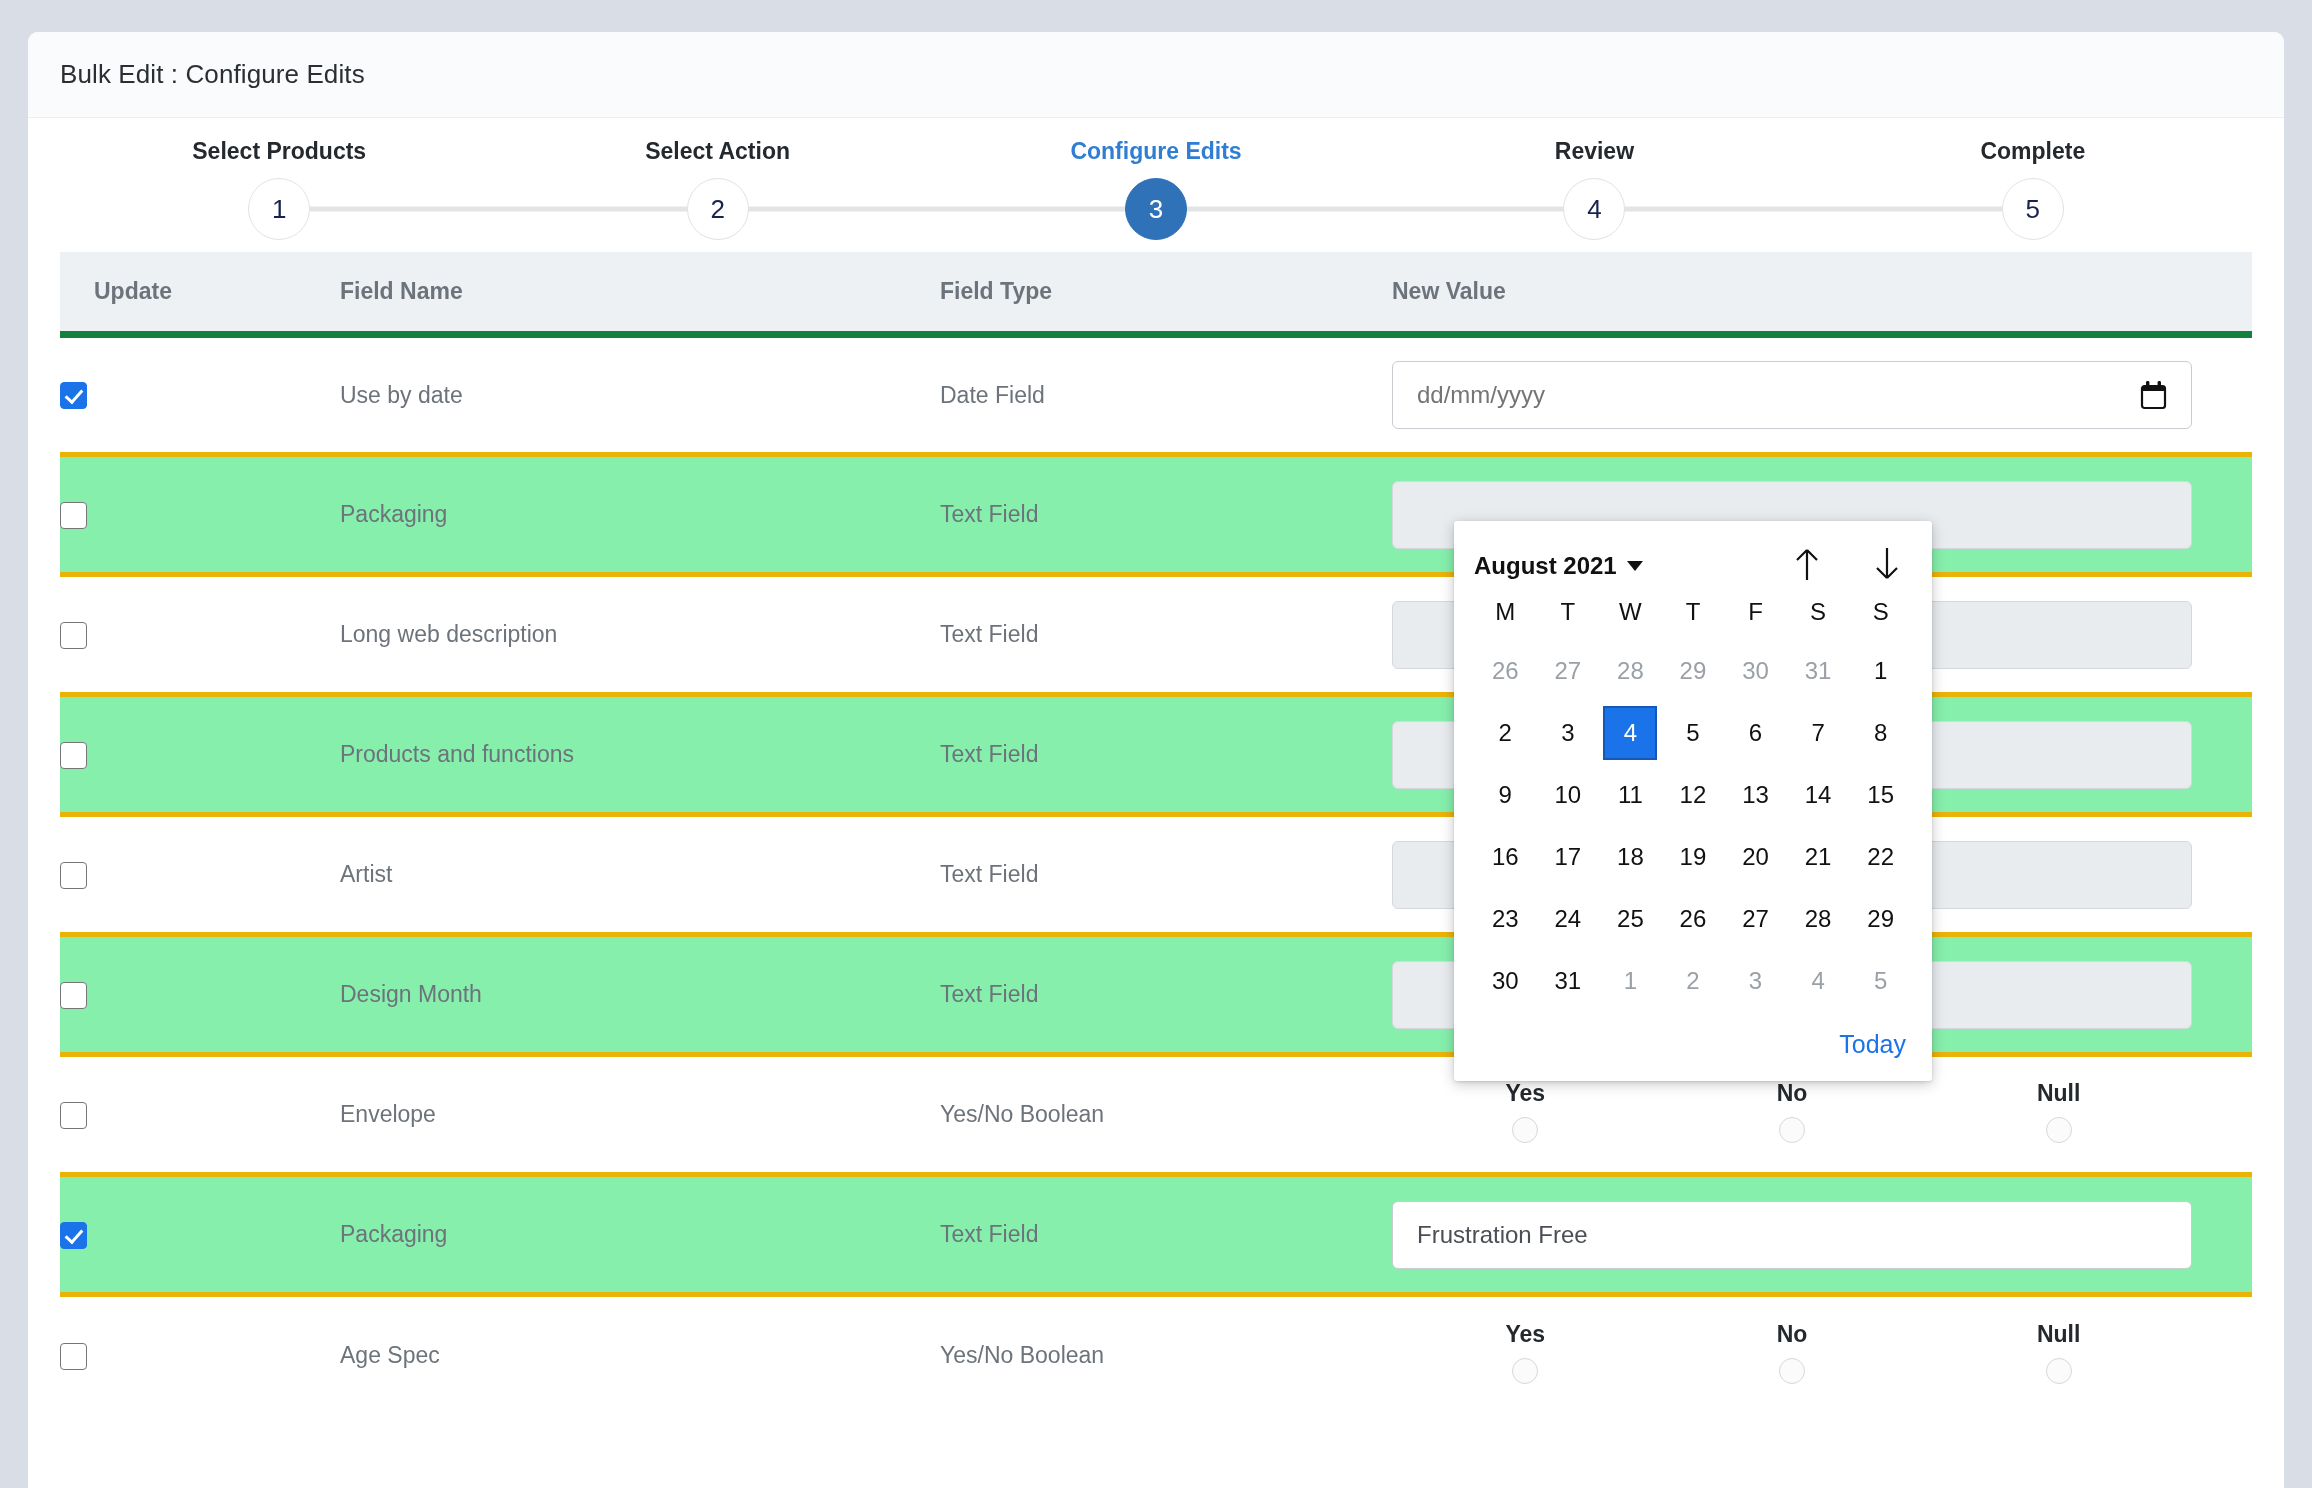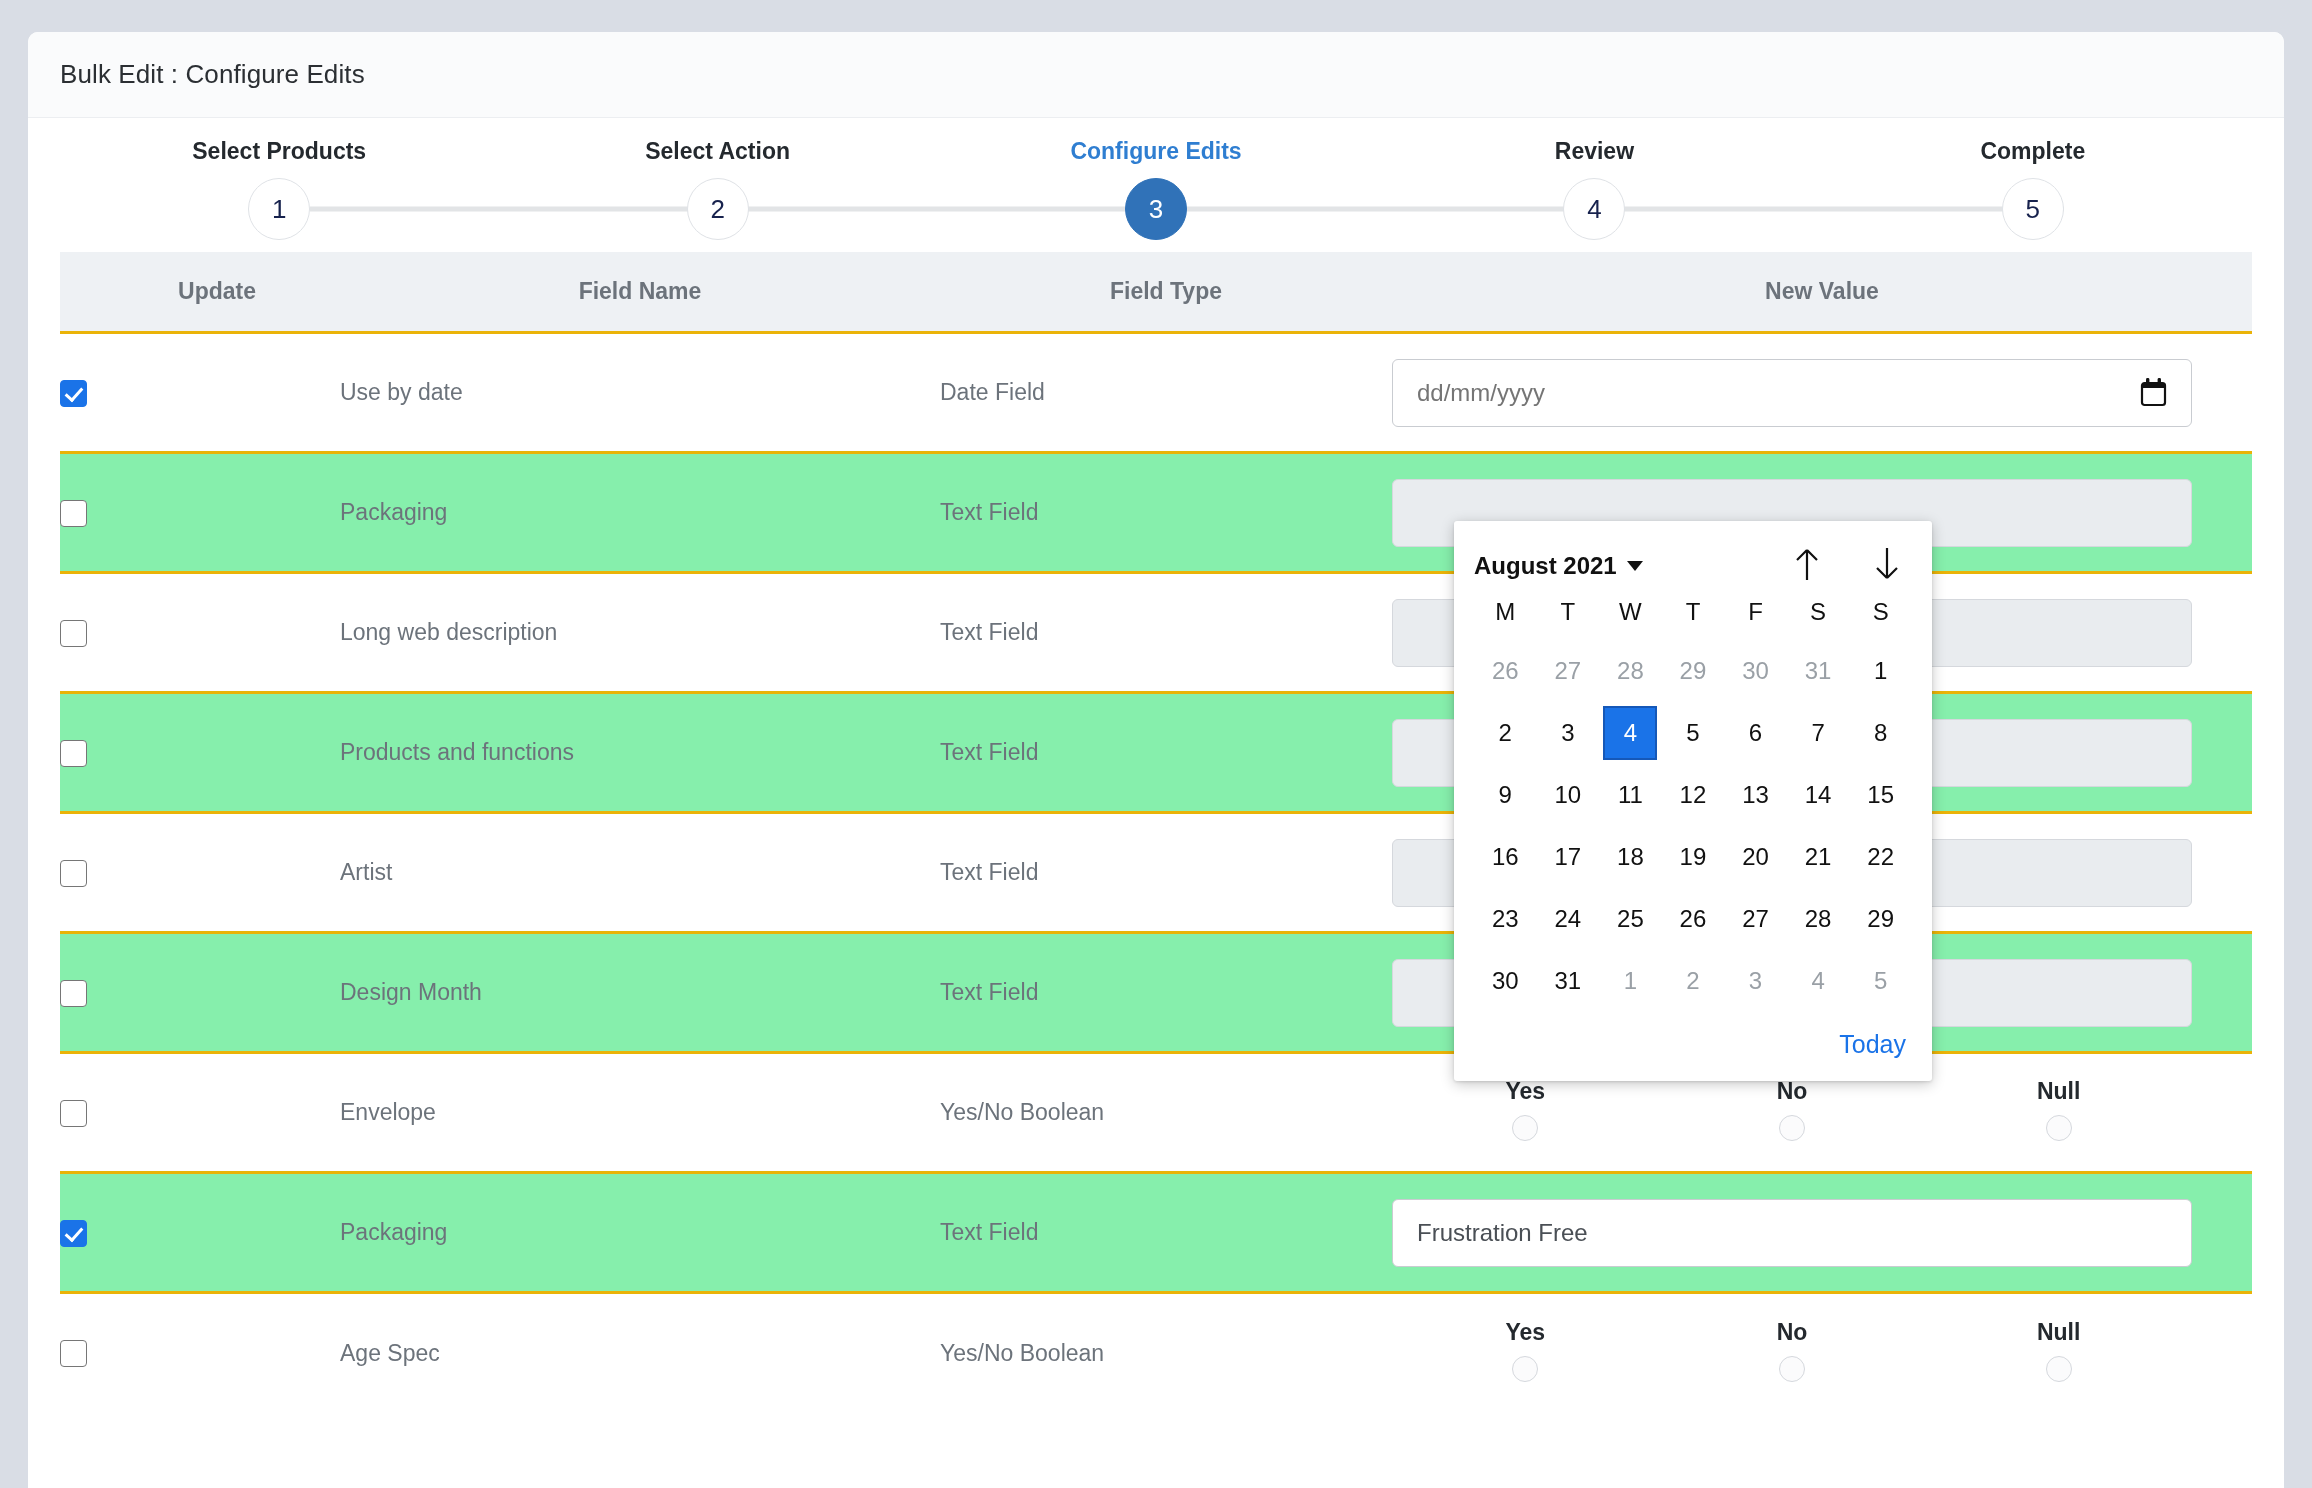--- a/index.html
+++ b/index.html
@@ -98,35 +98,35 @@
 
   
   #edit-table {
     margin: 0 32px;
     border-collapse: collapse;
     width: calc(100% - 64px);
     table-layout: fixed;
   }
   #edit-table thead th {
     background: #eef1f4;
-    text-align: center;
+    text-align: left;
     font-size: 23px;
     color: #6c737b;
     font-weight: bold;
     padding: 26px 0 26px 0;
-    border-bottom: 1px solid #15803d;
+    border-bottom: 7px solid #15803d;
   }
   #edit-table th.c-update   { width: 280px; padding-left: 34px; }
   #edit-table th.c-name     { width: 600px; }
   #edit-table th.c-type     { width: 452px; }
   #edit-table th.c-value    { width: auto; margin-left: 26px; }
 
   #edit-table tbody tr { height: 120px; }
   #edit-table tbody tr.alt { background: #86efac; }
-  #edit-table tbody tr.sep td { border-top: 3px solid #eab308; }
+  #edit-table tbody tr.sep td { border-top: 5px solid #eab308; }
   #edit-table tbody td {
     font-size: 23px;
     color: #6c737b;
     vertical-align: middle;
     padding: 0;
   }
   td.c-update { padding-left: 34px; }
   td.c-name   { color: #6c737b; }
   td.c-type   { color: #6c737b; }
   td.c-value  { position: relative; padding-right: 8px; }

